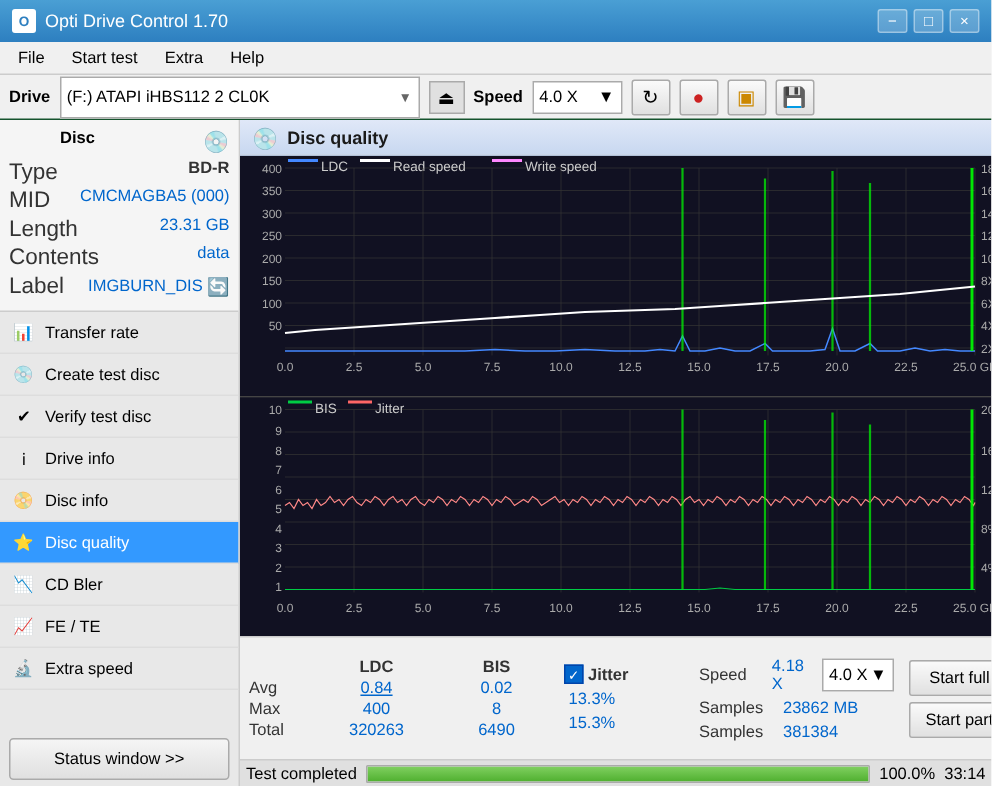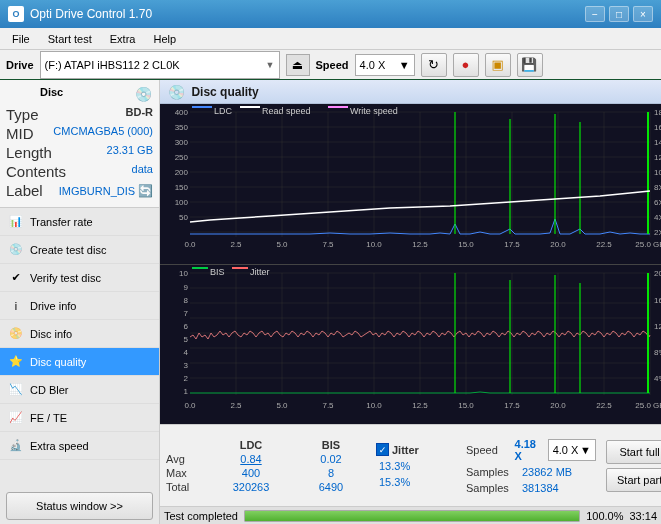--- a/index.html
+++ b/index.html
@@ -510,21 +510,21 @@
           <div class="checkbox">✓</div>
           <span style="color:#333; font-weight:bold;">Jitter</span>
         </div>
         <div style="color:#0066cc; padding-left:3px;">13.3%</div>
         <div style="color:#0066cc; padding-left:3px;">15.3%</div>
       </div>
 
       <div style="display:flex; flex-direction:column; gap:4px; font-size:11px; min-width:130px;">
         <div style="display:flex; align-items:center; gap:6px;">
           <span style="color:#333; width:50px;">Speed</span>
-          <span style="color:#0066cc; font-weight:bold;">4.18 X</span>
+          <span style="color:#0066cc; font-weight:normal;">4.18 X</span>
           <div class="speed-select-small">
             <span>4.0 X</span>
             <span>▼</span>
           </div>
         </div>
         <div style="display:flex; align-items:center; gap:6px;">
           <span style="color:#333; width:50px;">Samples</span>
           <span style="color:#0066cc;">23862 MB</span>
         </div>
         <div style="display:flex; align-items:center; gap:6px;">

